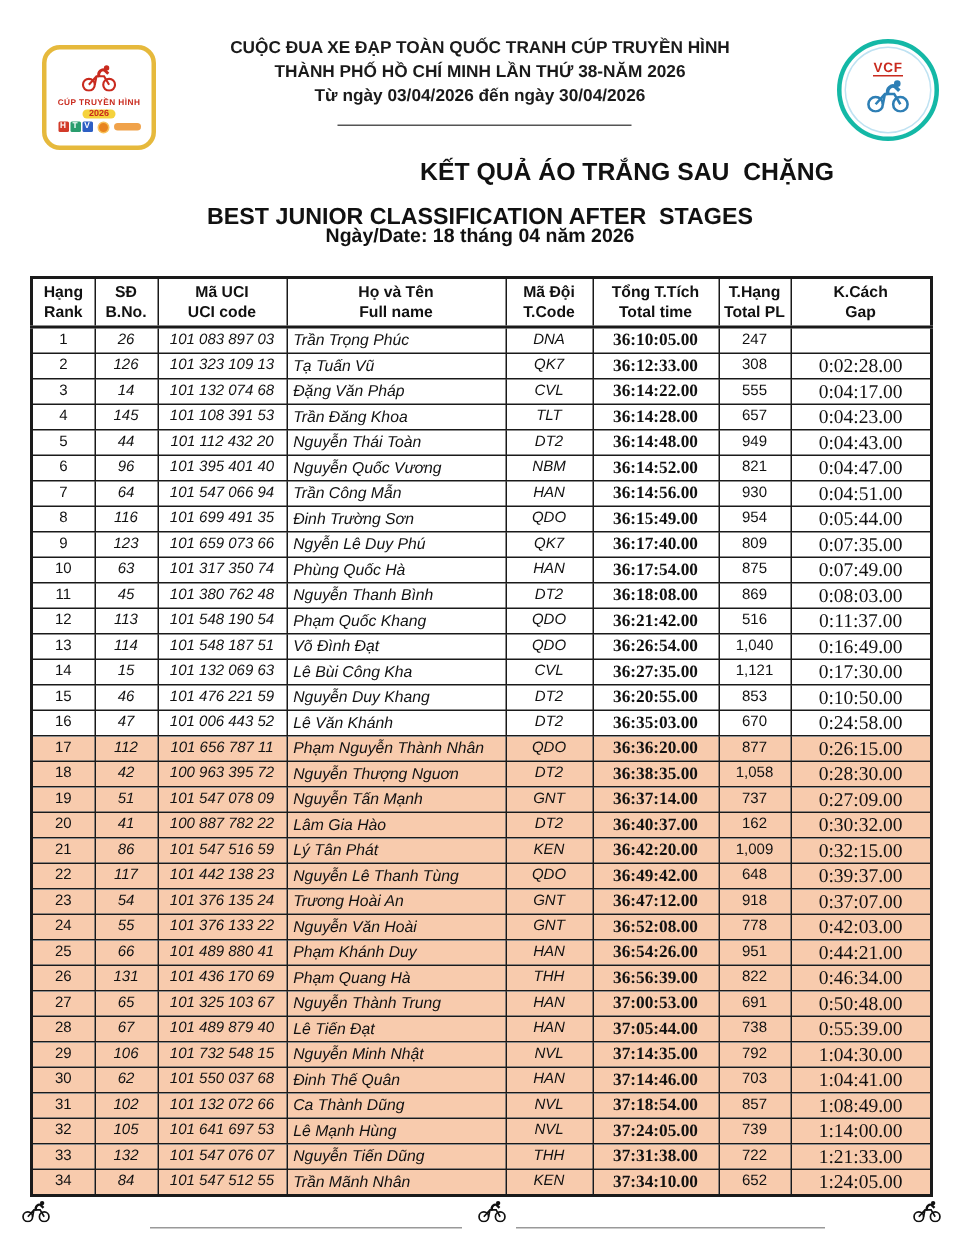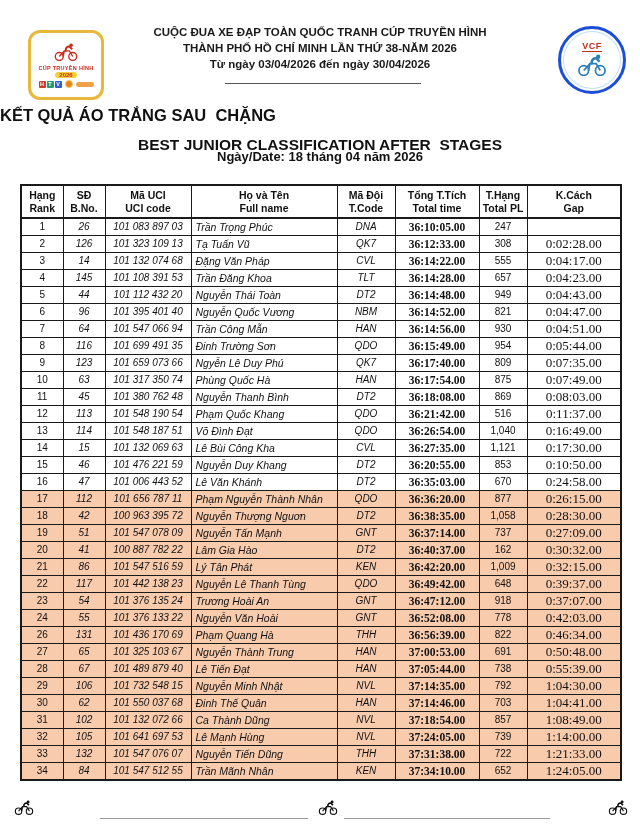--- a/index.html
+++ b/index.html
@@ -21,29 +21,29 @@
   .logo-bottom { display:flex; align-items:center; gap:3px; margin-top:1px; }
   .htv { display:flex; gap:1px; }
   .htv span { display:inline-block; width:7px; height:7px; font-size:5.5px; font-weight:bold;
               color:#fff; text-align:center; line-height:7px; border-radius:1px; }
   .htv .h { background:#d23b2a; } .htv .t { background:#2a9d6e; } .htv .v { background:#2d5fc4; }
   .badge-orange { width:8px; height:8px; border-radius:50%; background:#e8841e;
                   border:1.5px solid #f7c15a; }
   .badge-bar { width:18px; height:5px; border-radius:3px; background:#f0a24a; }
 
   .logo-right { position:absolute; top:26px; left:558px; width:68px; height:68px;
-                border:3px solid #1d4ed8; border-radius:50%; background:#fff;
+                border:3px solid #14b8a6; border-radius:50%; background:#fff;
                 display:flex; flex-direction:column; align-items:center; justify-content:center;
                 box-shadow:inset 0 0 0 2px #fff, inset 0 0 0 3px #bfe2f2; }
   .logo-right .vcf { color:#c92a1e; font-weight:bold; font-size:9px; letter-spacing:.5px;
                      border-bottom:1.5px solid #c92a1e; line-height:10px; }
   .logo-right .cyc { color:#2e7fb5; margin-top:2px; }
 
   
-  .title-vi  { position:absolute; top:106px; left:0; width:556px; text-align:left;
+  .title-vi  { position:absolute; top:106px; left:0; width:556px; text-align:right;
                font-size:16.5px; font-weight:bold; white-space:pre; }
   .title-en  { position:absolute; top:136px; left:0; width:640px; text-align:center;
                font-size:15.5px; font-weight:bold; white-space:pre; }
   .title-date{ position:absolute; top:149px; left:0; width:640px; text-align:center;
                font-size:13px; font-weight:bold; }
 
   
   table { position:absolute; top:184px; left:20px; width:600px; border-collapse:collapse;
           table-layout:fixed; border:2px solid #1a1a1a; }
   col.c-rank {width:42px;} col.c-bno {width:42px;} col.c-uci {width:86px;}
@@ -399,20 +399,30 @@
       </tr>
       <tr class="hl">
         <td class="col-rank">24</td>
         <td class="col-bno">55</td>
         <td class="col-uci">101 376 133 22</td>
         <td class="col-name">Nguyễn Văn Hoài</td>
         <td class="col-tcode">GNT</td>
         <td class="col-time">36:52:08.00</td>
         <td class="col-pl">778</td>
         <td class="col-gap">0:42:03.00</td>
+      </tr>
+      <tr class="hl">
+        <td class="col-rank">25</td>
+        <td class="col-bno">66</td>
+        <td class="col-uci">101 489 880 41</td>
+        <td class="col-name">Phạm Khánh Duy</td>
+        <td class="col-tcode">HAN</td>
+        <td class="col-time">36:54:26.00</td>
+        <td class="col-pl">951</td>
+        <td class="col-gap">0:44:21.00</td>
       </tr>
       <tr class="hl">
         <td class="col-rank">26</td>
         <td class="col-bno">131</td>
         <td class="col-uci">101 436 170 69</td>
         <td class="col-name">Phạm Quang Hà</td>
         <td class="col-tcode">THH</td>
         <td class="col-time">36:56:39.00</td>
         <td class="col-pl">822</td>
         <td class="col-gap">0:46:34.00</td>

